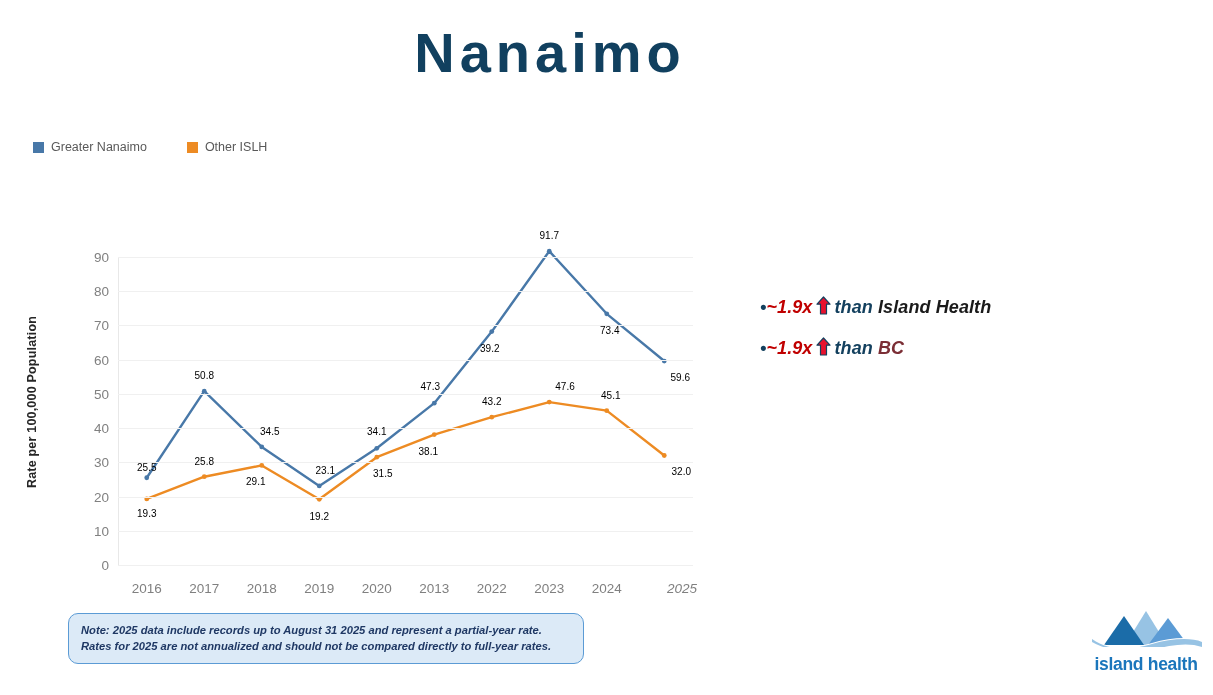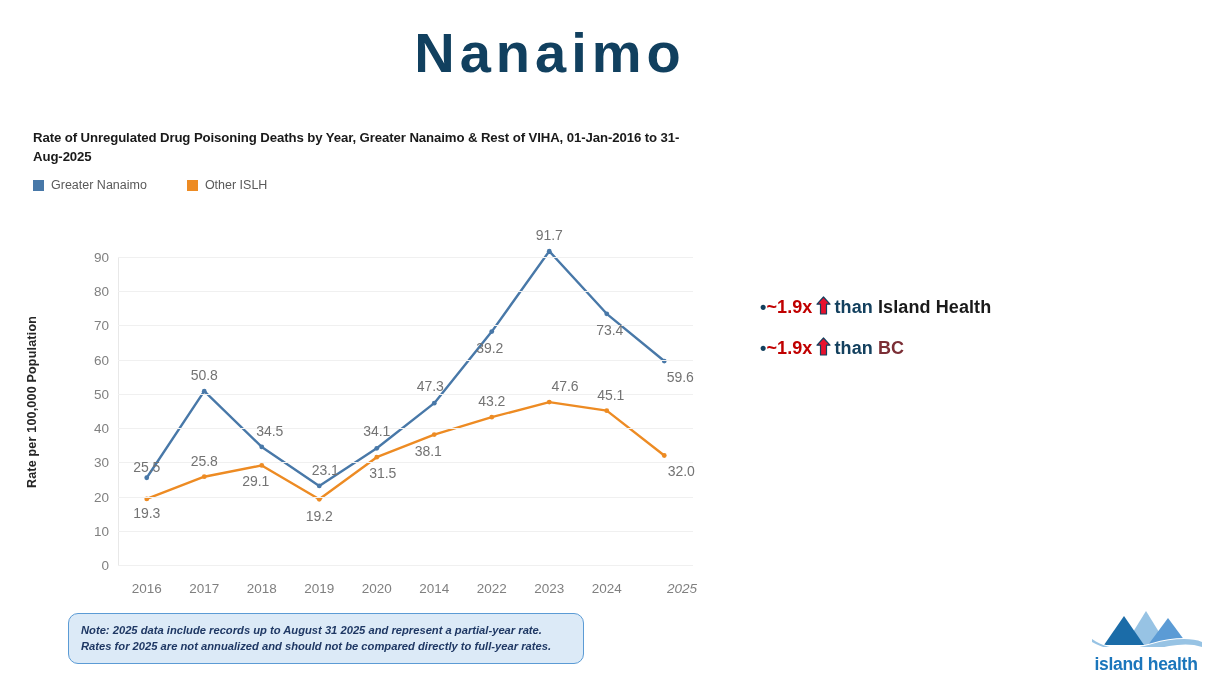--- a/index.html
+++ b/index.html
@@ -94,22 +94,22 @@
     position:absolute;
     top:calc(100% + 16px);
     transform:translateX(-50%);
     font-size:13.5px;
     color:#808080;
     white-space:nowrap;
   }
   .plot-svg{position:absolute;left:0;top:0;overflow:visible;}
   .dlabel{
     position:absolute;
-    font-size:14px;
-    color:#737373;
+    font-size:10px;
+    color:#000000;
     white-space:nowrap;
     transform:translate(-50%,-50%);
   }
 
   
   .note-box{
     position:absolute;
     left:68px; top:613px;
     width:516px;
     padding:8px 12px 9px 12px;
@@ -138,20 +138,21 @@
     letter-spacing:0.2px;
   }
   .rp-heading .teal{color:#17A398;}
   .rp-bullets{margin-top:40px;}
   .rp-bullet{
     font-size:18px;
     font-weight:bold;
     line-height:2.18;
     white-space:nowrap;
     letter-spacing:0.1px;
+    font-style:italic;
   }
   .b-dot{color:#13405E;}
   .b-mult{color:#C00000;}
   .b-than{color:#13405E;}
   .b-target-dark{color:#1a1a1a;}
   .b-target-maroon{color:#7B2E35;}
   .arrow-icon{
     display:inline-block;
     vertical-align:-2px;
     margin:0 3px 0 4px;
@@ -172,21 +173,20 @@
     color:#1B76BC;
     letter-spacing:-0.3px;
   }
 </style>
 </head>
 <body>
 
 <div class="slide-title">Nanaimo</div>
 
 <div class="chart-block">
-  <div class="chart-title">Rate of Unregulated Drug Poisoning Deaths by Year, Greater Nanaimo  &amp; Rest of VIHA, 01-Jan-2016 to 31-Aug-2025</div>
   <div class="legend">
     <div class="legend-item">
       <span class="legend-swatch" id="sw0" style="background: rgb(72, 120, 168);"></span>
       <span class="legend-label">Greater Nanaimo</span>
     </div>
     <div class="legend-item">
       <span class="legend-swatch" id="sw1" style="background: rgb(237, 139, 35);"></span>
       <span class="legend-label">Other ISLH</span>
     </div>
   </div>
@@ -238,21 +238,21 @@
       <div class="ytick" style="top: 68.4444px;">70</div>
       <div class="gridline" style="top: 34.2222px;"></div>
       <div class="ytick" style="top: 34.2222px;">80</div>
       <div class="gridline" style="top: 0px;"></div>
       <div class="ytick" style="top: 0px;">90</div>
       <div class="xtick" style="left: 28.75px;">2016</div>
       <div class="xtick" style="left: 86.25px;">2017</div>
       <div class="xtick" style="left: 143.75px;">2018</div>
       <div class="xtick" style="left: 201.25px;">2019</div>
       <div class="xtick" style="left: 258.75px;">2020</div>
-      <div class="xtick" style="left: 316.25px;">2014</div>
+      <div class="xtick" style="left: 316.25px;">2013</div>
       <div class="xtick" style="left: 373.75px;">2022</div>
       <div class="xtick" style="left: 431.25px;">2023</div>
       <div class="xtick" style="left: 488.75px;">2024</div>
       <div class="xtick" style="left: 564px; font-style: italic;">2025</div>
       <div class="dlabel" style="left: 28.75px; top: 209.733px;">25.5</div>
       <div class="dlabel" style="left: 86.25px; top: 118.151px;">50.8</div>
       <div class="dlabel" style="left: 151.75px; top: 173.933px;">34.5</div>
       <div class="dlabel" style="left: 207.25px; top: 212.947px;">23.1</div>
       <div class="dlabel" style="left: 258.75px; top: 174.302px;">34.1</div>
       <div class="dlabel" style="left: 312.25px; top: 129.129px;">47.3</div>

